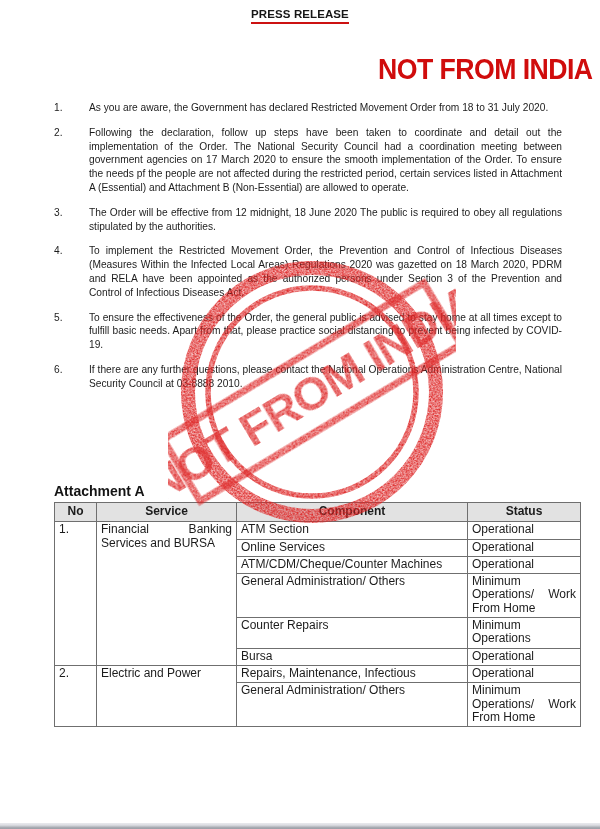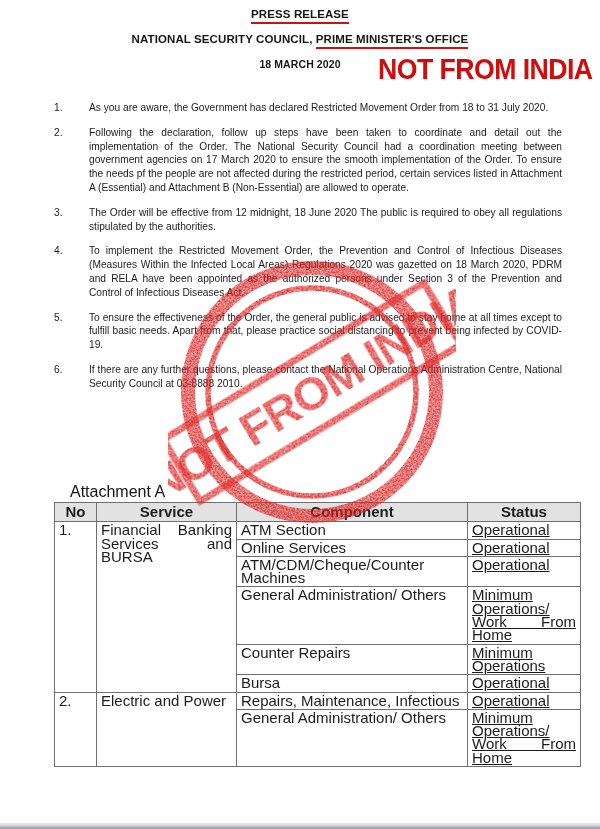--- a/index.html
+++ b/index.html
@@ -112,57 +112,56 @@
   .para .txt.last-nojust {
     text-align: justify;
     text-align-last: left;
   }
 
   
   #attach-label {
     position: absolute;
     left: 54px;
     top: 483px;
-    font-size: 16px;
-    font-weight: normal;
+    font-size: 14px;
+    font-weight: bold;
     color: #141414;
-    margin-left: 16px;
   }
   #tbl-wrap {
     position: absolute;
     left: 54px;
     top: 502px;
     width: 494px;
   }
   table.doc {
     border-collapse: collapse;
     width: 494px;
     table-layout: fixed;
-    font-size: 15px;
+    font-size: 12px;
     color: #1c1c1c;
     padding-left: 21px;
   }
   table.doc th, table.doc td {
     border: 1px solid #6f6f6f;
     padding: 1px 4px 2px 4px;
     vertical-align: top;
     line-height: 13.3px;
     font-weight: normal;
   }
   table.doc th {
     background: #e2e2e2;
     text-align: center;
     font-weight: bold;
     padding-top: 2px;
     padding-bottom: 3px;
   }
   td.c-no { width: 33px; text-align: left; }
   td.c-service { width: 131px; text-align: justify; text-align-last: left; }
   td.c-comp { width: 222px; }
-  td.c-status { width: 104px; text-align: justify; text-align-last: left; text-decoration: underline; }
+  td.c-status { width: 104px; text-align: justify; text-align-last: left; }
   th.h-no { width: 33px; }
   th.h-service { width: 131px; }
   th.h-comp { width: 222px; }
   th.h-status { width: 104px; }
 
   
   #stamp {
     position: absolute;
     left: 168px;
     top: 256px;
@@ -174,23 +173,21 @@
   #stamp svg { display: block; }
 </style>
 </head>
 <body>
 
 <div id="page">
   <div id="sheet">
 
     <div id="hdr-press" class="hdr"><span class="ul">PRESS RELEASE</span></div>
 
-    <div id="hdr-org" class="hdr"><span>NATIONAL SECURITY COUNCIL, </span><span class="ul">PRIME MINISTER'S OFFICE</span></div>
-
-    <div id="hdr-date" class="hdr">18 MARCH 2020</div>
+
 
     <div id="nfi-banner">NOT FROM INDIA</div>
 
     <div id="body-list">
 
       <div class="para">
         <span class="num">1.</span>
         <span class="txt last-nojust">As you are aware, the Government has declared Restricted Movement Order from 18 to 31 July 2020.</span>
       </div>
 

